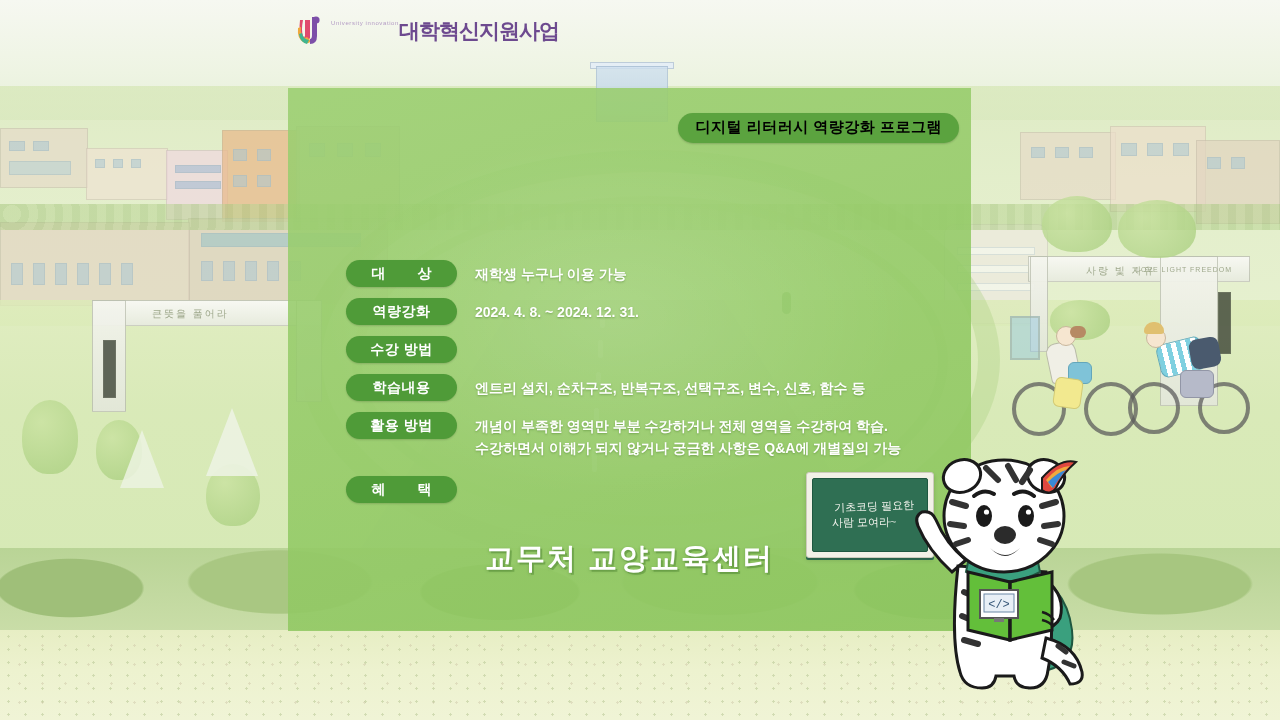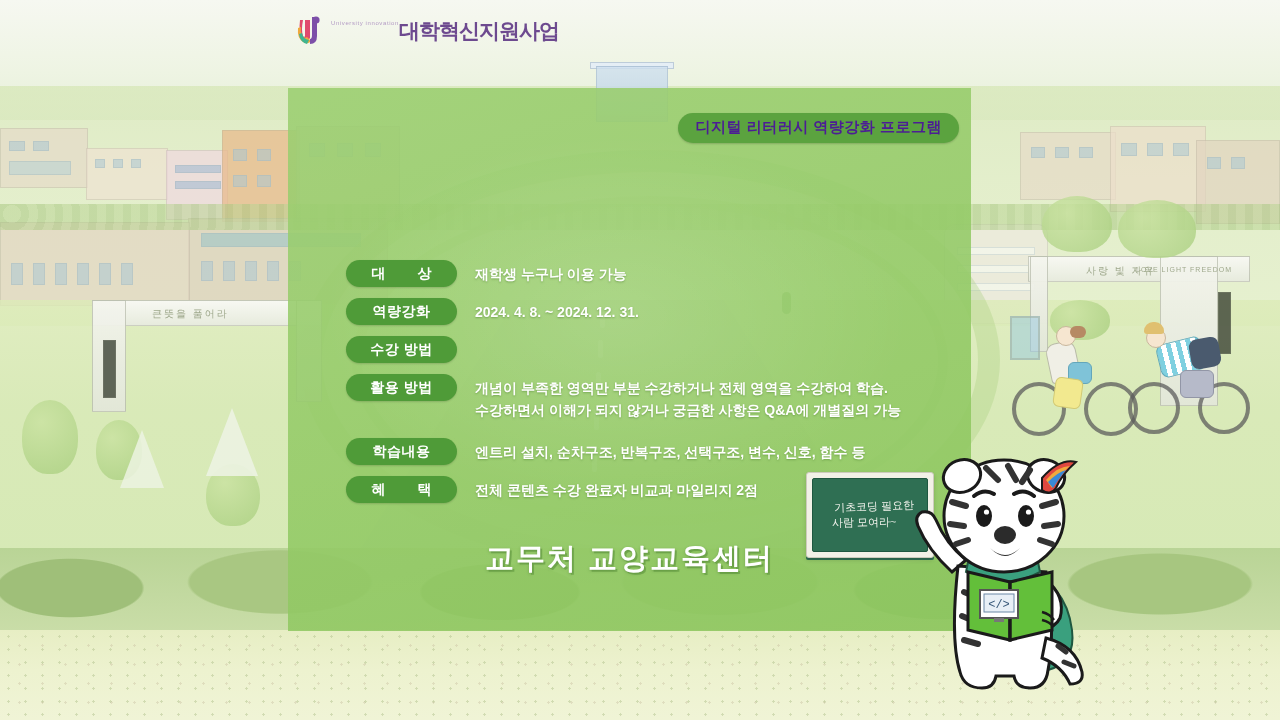--- a/index.html
+++ b/index.html
@@ -183,21 +183,21 @@
       radial-gradient(ellipse 420px 260px at 48% 42%, rgba(255,255,255,.14) 0%, rgba(255,255,255,0) 70%),
       linear-gradient(160deg, rgba(255,255,255,.10), rgba(110,175,70,.10));
     pointer-events: none;
   }
 
   
   .badge {
     position: absolute;
     right: 12px; top: 25px;
     background: #5ba33f;
-    color: #4c1d95;
+    color: #000000;
     font-size: 15px;
     font-weight: bold;
     letter-spacing: .5px;
     padding: 5px 17px 6px;
     border-radius: 18px;
     box-shadow: 0 1px 2px rgba(0,0,0,.18);
     white-space: nowrap;
   }
 
   
@@ -489,40 +489,37 @@
         <div class="pill">역량강화</div>
         <div class="info-val">
           <span>2024. 4. 8. ~ 2024. 12. 31.</span>
         </div>
       </div>
 
       <div class="info-row">
         <div class="pill">수강 방법</div>
       </div>
 
+      <div class="info-row">
+        <div class="pill">학습내용</div>
+        <div class="info-val">
+          <span>엔트리 설치, 순차구조, 반복구조, 선택구조, 변수, 신호, 함수 등</span>
+        </div>
+      </div>
+
       <div class="info-row tall">
         <div class="pill">활용 방법</div>
         <div class="info-val">
           <span>개념이 부족한 영역만 부분 수강하거나 전체 영역을 수강하여 학습.</span>
           <span class="line2">수강하면서 이해가 되지 않거나 궁금한 사항은 Q&amp;A에 개별질의 가능</span>
         </div>
       </div>
 
       <div class="info-row">
-        <div class="pill">학습내용</div>
-        <div class="info-val">
-          <span>엔트리 설치, 순차구조, 반복구조, 선택구조, 변수, 신호, 함수 등</span>
-        </div>
-      </div>
-
-      <div class="info-row">
         <div class="pill wide-space">혜      택</div>
-        <div class="info-val">
-          <span>전체 콘텐츠 수강 완료자 비교과 마일리지 2점</span>
-        </div>
       </div>
 
     </div>
 
     <div class="org">교무처 교양교육센터</div>
   </div>
 
   <div class="blackboard-legs"></div>
   <div class="blackboard">
     <div class="blackboard-inner">

